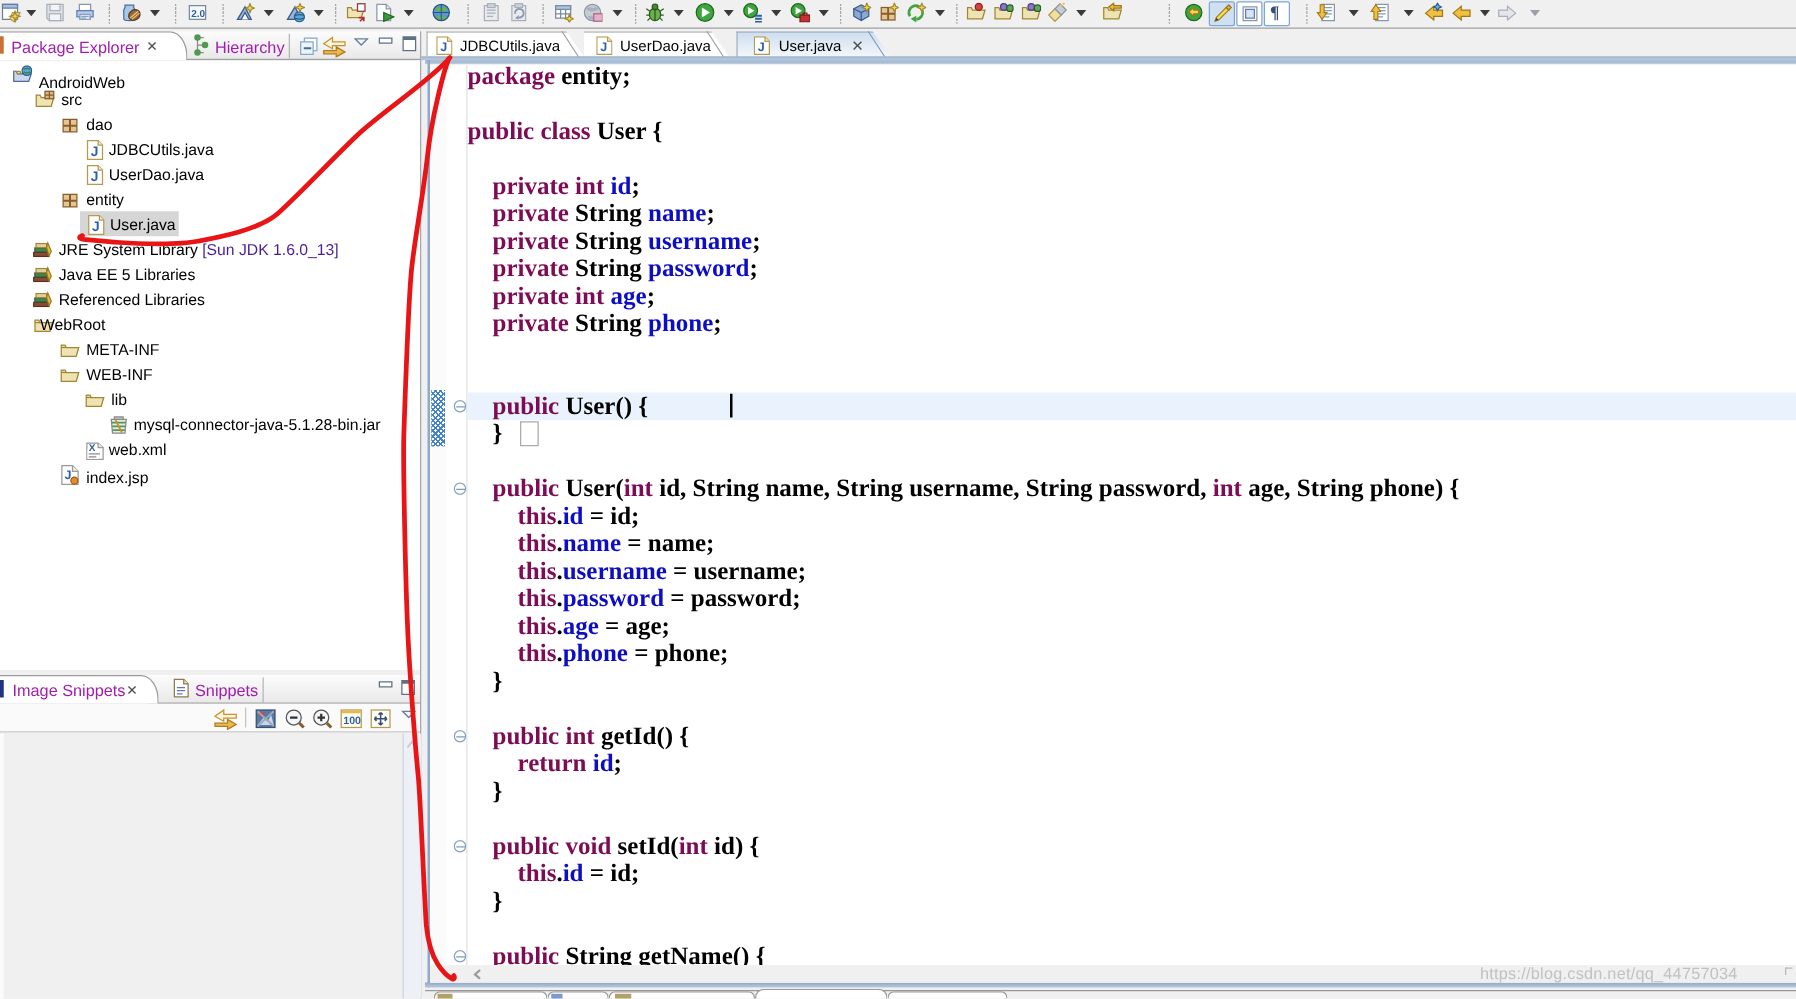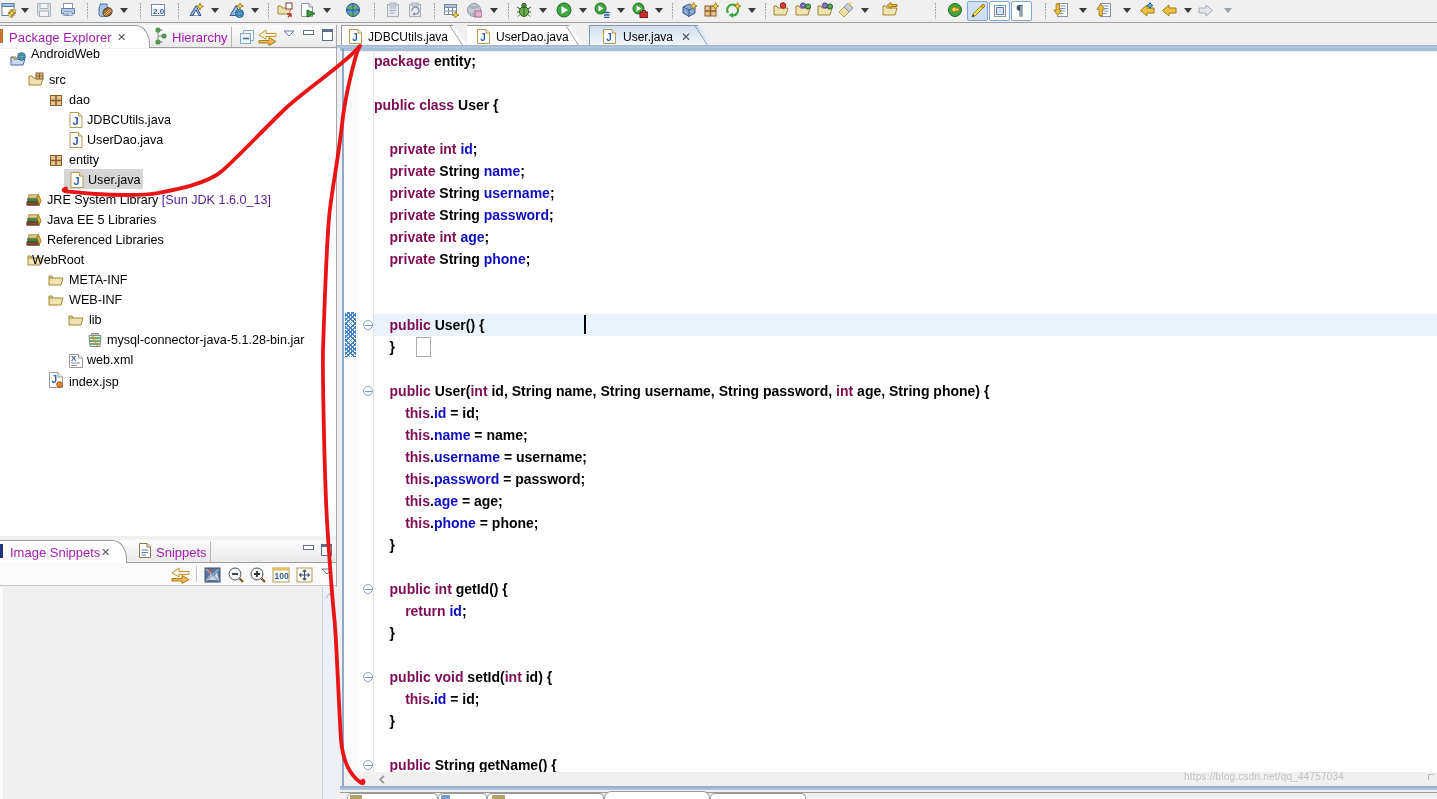--- a/index.html
+++ b/index.html
@@ -16,21 +16,21 @@
 .vtab-act{position:absolute;background:#fff;border:1px solid #9a9a9a;border-bottom:none;border-top-left-radius:2px;border-top-right-radius:14px 20px}
 .vtab-lbl{position:absolute;font-size:13px;color:#a21caf;white-space:nowrap}
 .xclose{position:absolute;font-size:11px;color:#4f4f4f}
 
 .trow{position:absolute;height:20px;font-size:12.6px;color:#000;white-space:nowrap}
 .ticon{position:absolute;width:16px;height:16px}
 .ttxt{position:absolute;top:2px;white-space:nowrap}
 
 .etab{position:absolute;top:25px;height:21px;font-size:12px}
 
-#code{position:absolute;left:374px;top:50px;font-family:Liberation Sans, sans-serif;font-weight:bold;font-size:14px;line-height:22px;color:#000}
+#code{position:absolute;left:374px;top:50px;font-family:Liberation Serif, serif;font-weight:bold;font-size:20px;line-height:22px;color:#000}
 #code .k{color:#7d0c55}
 #code .f{color:#0d0dc4}
 .fold{position:absolute;width:10px;height:10px;border:1px solid #87a3bf;border-radius:50%;background:#fdfefe}
 .fold:after{content:"";position:absolute;left:1.2px;top:4px;width:6.6px;height:1.2px;background:#7d9cba}
 svg{display:block}
 </style></head>
 <body>
 <div id="toolbar" class="abs"></div>
 <div id="icons">
 <svg class="ic" style="left:1px" viewBox="0 0 16 16">
@@ -265,21 +265,21 @@
 <div class="abs" style="left:0;top:49px;width:336px;height:487px;background:#fff"></div>
 <div class="abs" style="left:336px;top:25px;width:1px;height:774px;background:#a8a8a8"></div>
 <div id="tree">
 <div class="abs" style="left:64px;top:169px;width:79px;height:20px;background:#d6d6d6"></div>
 <svg class="ticon" style="left:10px;top:52px" width="16" height="16" viewBox="0 0 16 16">
       <path d="M1 5 L1 13 L13 13 L15 7 L4 7 L3 5 Z" fill="#c9d9f1" stroke="#54679a"></path>
       <path d="M1 5 L6 5 L7 7 L4 7 L3 5" fill="#e3d9b0" stroke="#9a8a50"></path>
       <circle cx="11.5" cy="4.5" r="3.8" fill="#58a8d8" stroke="#2c6087"></circle>
       <path d="M9 3.5 Q11.5 2 14 3.5 M9 5.5 Q11.5 7 14 5.5" stroke="#3f7a46" fill="none"></path>
     </svg>
-<div class="ttxt trow" style="left:31px;top:47px">AndroidWeb</div>
+<div class="ttxt trow" style="left:31px;top:59px">AndroidWeb</div>
 <svg class="ticon" style="left:28px;top:72px" width="16" height="16" viewBox="0 0 16 16">
       <path d="M1 4 L1 13 L13 13 L15 6 L5 6 L4 4 Z" fill="#efe3b4" stroke="#a08731"></path>
       <rect x="8" y="1" width="7" height="6" fill="#d8b98a" stroke="#8a5c28"></rect>
       <path d="M11.5 1 L11.5 7 M8 4 L15 4" stroke="#8a5c28"></path>
     </svg>
 <div class="ttxt trow" style="left:49px;top:73px">src</div>
 <svg class="ticon" style="left:48px;top:92px" width="16" height="16" viewBox="0 0 16 16">
       <rect x="2.5" y="3.5" width="11" height="10" fill="#e3c694" stroke="#8a5c28"></rect>
       <path d="M8 3.5 L8 13.5 M2.5 8.5 L13.5 8.5" stroke="#8a5c28" stroke-width="1.6"></path>
     </svg>
@@ -529,18 +529,18 @@
 <div class="abs" style="left:347px;top:793px;width:91px;height:6px;background:#fff;border:1px solid #9a9a9a;border-bottom:none;border-radius:5px 5px 0 0"></div>
 <div class="abs" style="left:350px;top:795px;width:12px;height:4px;background:#b0a268"></div>
 <div class="abs" style="left:438px;top:793px;width:49px;height:6px;background:#fff;border:1px solid #9a9a9a;border-bottom:none;border-radius:5px 5px 0 0"></div>
 <div class="abs" style="left:441px;top:795px;width:9px;height:4px;background:#7a9ac8"></div>
 <div class="abs" style="left:487px;top:793px;width:117px;height:6px;background:#fff;border:1px solid #9a9a9a;border-bottom:none;border-radius:5px 5px 0 0"></div>
 <div class="abs" style="left:492px;top:795px;width:13px;height:4px;background:#b0a268"></div>
 <div class="abs" style="left:604px;top:791px;width:106px;height:8px;background:#fff;border:1px solid #9a9a9a;border-bottom:none;border-radius:7px 7px 0 0"></div>
 <div class="abs" style="left:710px;top:793px;width:96px;height:6px;background:#fff;border:1px solid #9a9a9a;border-bottom:none;border-radius:5px 5px 0 0"></div>
 </div>
 
-<div class="abs" style="left:1184px;top:771px;width:250px;font-size:10px;letter-spacing:.2px;color:rgba(150,150,150,.52)">https://blog.csdn.net/qq_44757034</div>
+<div class="abs" style="left:1184px;top:771px;width:250px;font-size:13px;letter-spacing:.2px;color:rgba(150,150,150,.52)">https://blog.csdn.net/qq_44757034</div>
 
 <svg class="abs" style="left:0;top:0;pointer-events:none" width="1437" height="799" viewBox="0 0 1437 799">
 <path d="M360 46 C346 63 305 90 286 108 C267 126 238 157 222 171 C207 184 174 190 158 193 C144 196 110 195 96 194 C86 193.5 72 192 67 191.5 C63 191 62.5 189.5 66 188.5" fill="none" stroke="#e81416" stroke-width="3.8" stroke-linecap="round"></path>
 <path d="M359 47 C355 57 345 95 342 125 C338 160 331 195 329 218 C326.5 247 324 320 323 350 C322.5 378 324.5 465 326 500 C327 527 331.5 590 334.5 620 C336.5 640 338.5 700 341 740 C342.5 755 345.5 764 350 771 C353.5 776.5 358 781 361.5 783 C363.5 783.8 364 782 363 780.5" fill="none" stroke="#e81416" stroke-width="3.8" stroke-linecap="round"></path>
 </svg>
 
 </body></html>

